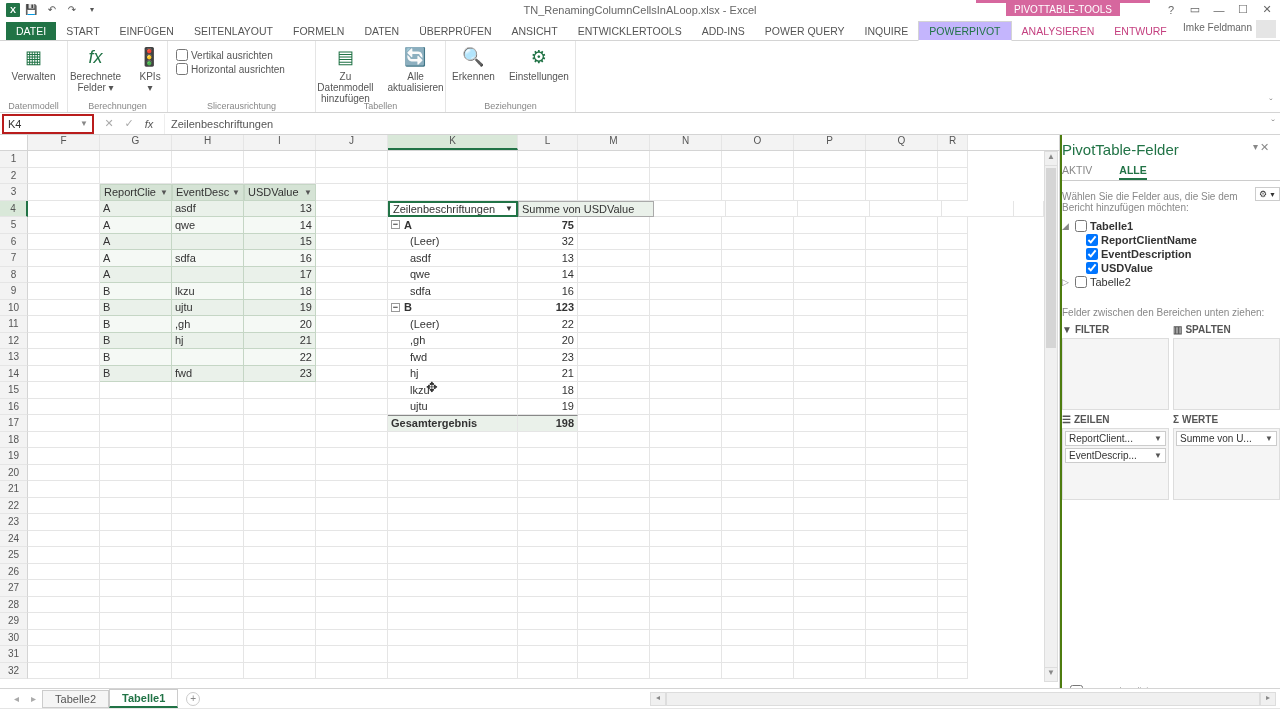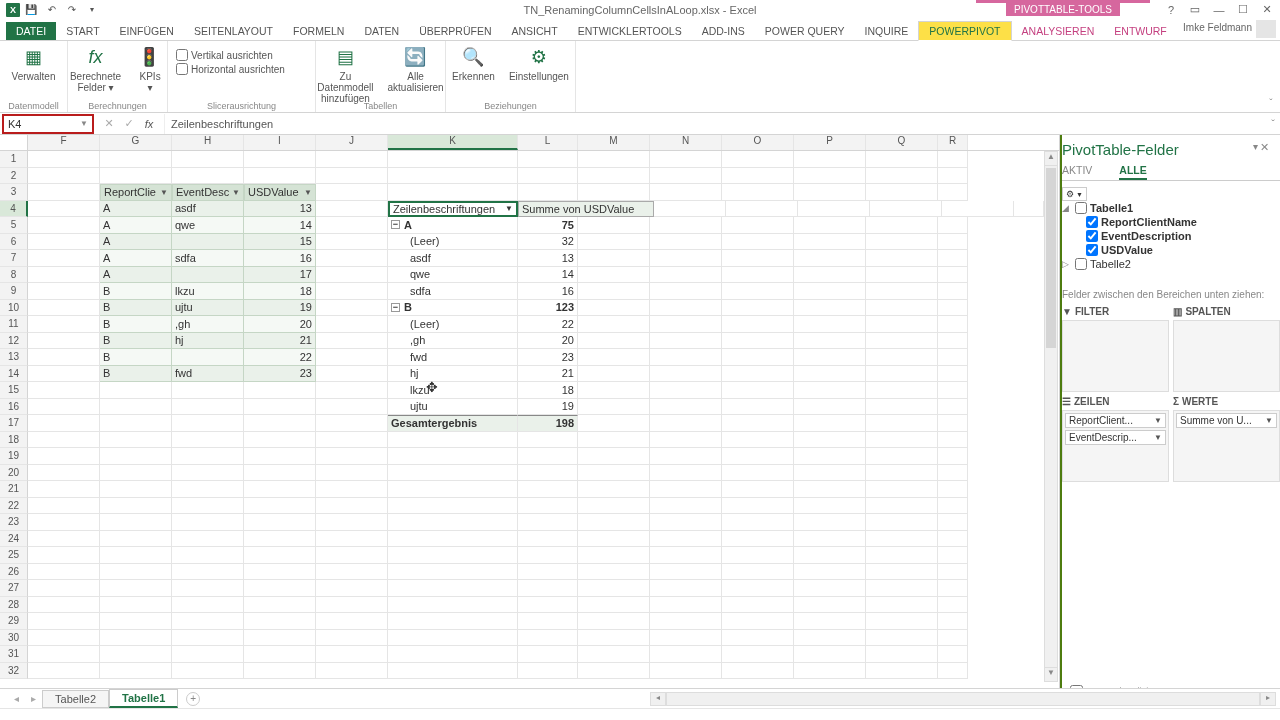--- a/index.html
+++ b/index.html
@@ -10,21 +10,21 @@
 .excel-icon { background: #217346; color: #fff; font-weight: bold; font-size: 9px; width: 14px; height: 14px; border-radius: 1px; }
 .title-center { position: absolute; left: 50%; transform: translateX(-50%); font-size: 11px; color: #666; }
 .pt-tools { position: absolute; right: 160px; background: #d6679e; color: #fff; padding: 1px 8px; font-size: 10px; }
 .pt-tools::before { content:""; position:absolute; left:-30px; right:-30px; top:-3px; height:3px; background:#d6679e; }
 .win-controls { position: absolute; right: 4px; display: flex; gap: 6px; }
 .win-controls span { width: 18px; height: 14px; display: inline-flex; align-items: center; justify-content: center; color: #666; font-size: 11px; border: 1px solid transparent; }
 
 .ribbon-tabs { height: 22px; display: flex; align-items: flex-end; padding-left: 6px; gap: 0; border-bottom: 1px solid #d4d4d4; position: relative; }
 .rt { padding: 3px 10px; font-size: 10.5px; color: #555; cursor: pointer; text-transform: uppercase; }
 .rt.datei { background: #217346; color: #fff; }
-.rt.active { color: #217346; border: 1px solid #d4d4d4; border-bottom: 1px solid #fff; background: #fde047; position: relative; top: 1px; }
+.rt.active { color: #217346; border: 1px solid #d4d4d4; border-bottom: 1px solid #fff; background: #c4b5fd; position: relative; top: 1px; }
 .rt.pink { color: #c43f7f; }
 .user-name { position: absolute; right: 28px; top: 3px; font-size: 10px; color: #666; }
 .user-avatar { position: absolute; right: 4px; top: 1px; width: 20px; height: 18px; background: #e5e5e5; }
 
 .ribbon-body { height: 72px; background: #fff; border-bottom: 1px solid #d4d4d4; display: flex; }
 .rgroup { border-right: 1px solid #e5e5e5; padding: 2px 8px 0 8px; display: flex; flex-direction: column; align-items: center; justify-content: flex-start; position: relative; }
 .rgroup-label { position: absolute; bottom: 1px; left: 0; right: 0; text-align: center; font-size: 9px; color: #888; }
 .big-btn { display: flex; flex-direction: column; align-items: center; gap: 2px; font-size: 10px; color: #555; padding: 2px 4px; }
 .big-ico { width: 30px; height: 24px; display: flex; align-items: center; justify-content: center; font-size: 18px; color: #217346; }
 .hbtns { display: flex; gap: 6px; }
@@ -787,20 +787,21 @@
 
   <div class="pane">
     <h3>PivotTable-Felder</h3>
     <span class="pane-gear">▾</span>
     <span class="pane-close">✕</span>
     <div class="pane-tabs">
       <div class="pane-tab">AKTIV</div>
       <div class="pane-tab active">ALLE</div>
     </div>
     <div style="display:flex; align-items:flex-start; gap:4px;">
+      <div class="pane-hint" style="flex:1;">Wählen Sie die Felder aus, die Sie dem Bericht hinzufügen möchten:</div>
       <span class="gear-dd">⚙ <span style="font-size:7px;">▼</span></span>
     </div>
     <div class="field-tree">
       <div class="ft-row">
           <span class="ft-exp">◢</span>
           <input type="checkbox" class="ft-chk" style="">
           <span class="ft-label bold">Tabelle1</span>
         </div>
       <div class="ft-row" style="padding-left:24px;">
           <input type="checkbox" checked="" class="ft-chk" style="">

